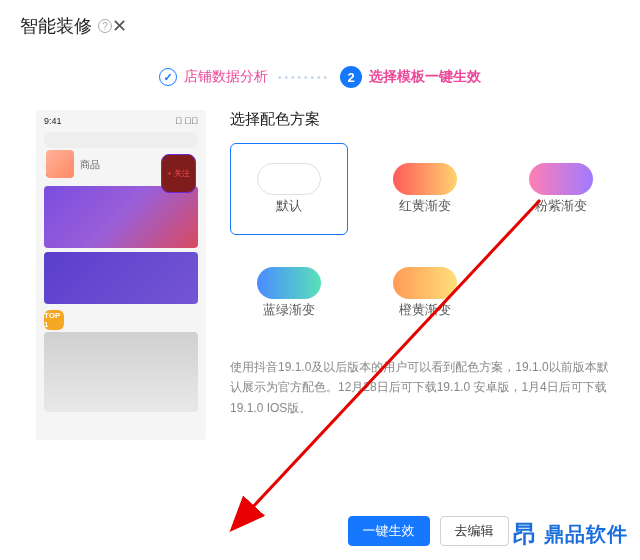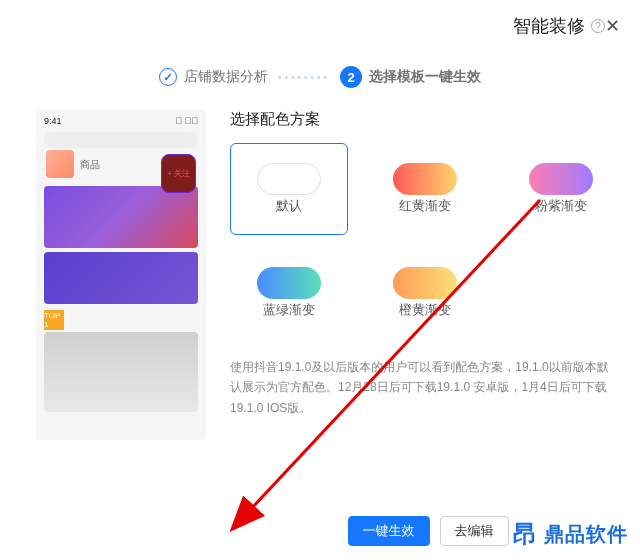--- a/index.html
+++ b/index.html
@@ -1,38 +1,38 @@
 <!DOCTYPE html>
 <html><head>
 <meta charset="utf-8">
 <style>
   * { box-sizing: border-box; margin: 0; padding: 0; }
   body { font-family: -apple-system, "PingFang SC", "Microsoft YaHei", sans-serif; background: #fff; width: 640px; height: 560px; overflow: hidden; position: relative; }
   .modal { width: 640px; height: 560px; background: #fff; position: relative; }
-  .header { display: flex; align-items: center; justify-content: flex-end; padding: 14px 20px 10px 20px; }
+  .header { display: flex; align-items: center; justify-content: flex-start; padding: 14px 20px 10px 20px; }
   .title-wrap { display: flex; align-items: center; gap: 6px; }
   .title { font-size: 18px; color: #222; font-weight: 500; }
   .help-icon { width: 14px; height: 14px; border: 1px solid #aaa; border-radius: 50%; display: inline-flex; align-items: center; justify-content: center; font-size: 10px; color: #aaa; }
   .close-icon { font-size: 18px; color: #555; cursor: pointer; }
   .steps { display: flex; align-items: center; justify-content: center; gap: 10px; padding: 18px 0 22px 0; }
   .step { display: flex; align-items: center; gap: 7px; font-size: 14px; }
   .step-check { width: 18px; height: 18px; border-radius: 50%; border: 1.5px solid #1677ff; display: inline-flex; align-items: center; justify-content: center; color: #1677ff; font-size: 11px; font-weight: bold; }
   .step-num { width: 22px; height: 22px; border-radius: 50%; background: #1677ff; color: #fff; display: inline-flex; align-items: center; justify-content: center; font-size: 13px; font-weight: bold; }
-  .step-label { color: #737373; }
+  .step-label { color: #ec4899; }
   .step-2 .step-label { font-weight: 600; }
   .dots { color: #c5d4ee; letter-spacing: 3px; font-size: 10px; }
   .content { display: flex; padding: 0 20px; gap: 24px; margin-left: 16px; }
   .preview { width: 170px; height: 330px; background: #f5f5f5; border-radius: 4px; position: relative; overflow: hidden; flex-shrink: 0; }
   .phone-status { height: 18px; display: flex; align-items: center; justify-content: space-between; padding: 4px 8px 0 8px; font-size: 9px; color: #222; }
   .phone-search { margin: 4px 8px; height: 16px; background: #eee; border-radius: 8px; }
   .shop-tabs { display: flex; gap: 14px; padding: 6px 10px; font-size: 10px; color: #666; }
   .shop-tabs span:first-child { color: #222; font-weight: 600; border-bottom: 2px solid #222; padding-bottom: 2px; }
   .banner1 { margin: 4px 8px; height: 62px; background: linear-gradient(135deg, #7a4de0 0%, #9b5fd8 50%, #d84a5f 100%); border-radius: 4px; }
   .banner2 { margin: 4px 8px; height: 52px; background: linear-gradient(135deg, #5a3fcc 0%, #7455d4 100%); border-radius: 4px; }
-  .top-badge { margin: 6px 8px 2px 8px; width: 20px; height: 20px; background: #f5a623; border-radius: 0; color: #fff; font-size: 8px; display: flex; align-items: center; justify-content: center; font-weight: normal; }
+  .top-badge { margin: 6px 8px 2px 8px; width: 20px; height: 20px; background: #f5a623; border-radius: 6px; color: #fff; font-size: 8px; display: flex; align-items: center; justify-content: center; font-weight: bold; }
   .banner3 { margin: 2px 8px; height: 80px; background: linear-gradient(180deg, #d0d0d0 0%, #e8e8e8 100%); border-radius: 4px; }
   .follow-btn { position: absolute; top: 44px; right: 10px; font-size: 8px; color: #ff4d4f; border: 1px solid #6d28d9; border-radius: 8px; padding: 13px 5px; background: #7f1d1d; }
   .shop-avatar { position: absolute; top: 40px; left: 10px; width: 28px; height: 28px; background: linear-gradient(135deg,#ffb199,#ff8a65); border-radius: 4px; }
   .right { flex: 1; }
   .scheme-title { font-size: 15px; color: #222; margin-bottom: 14px; }
   .scheme-grid { display: grid; grid-template-columns: repeat(3, 1fr); gap: 12px 18px; }
   .scheme-card { height: 92px; border: 1px solid transparent; border-radius: 6px; display: flex; flex-direction: column; align-items: center; justify-content: center; gap: 2px; cursor: pointer; }
   .scheme-card.selected { border: 1.5px solid #1677ff; }
   .swatch { width: 64px; height: 32px; border-radius: 18px; }
   .sw-default { border: 1px solid #e0e0e0; background: #fff; }

